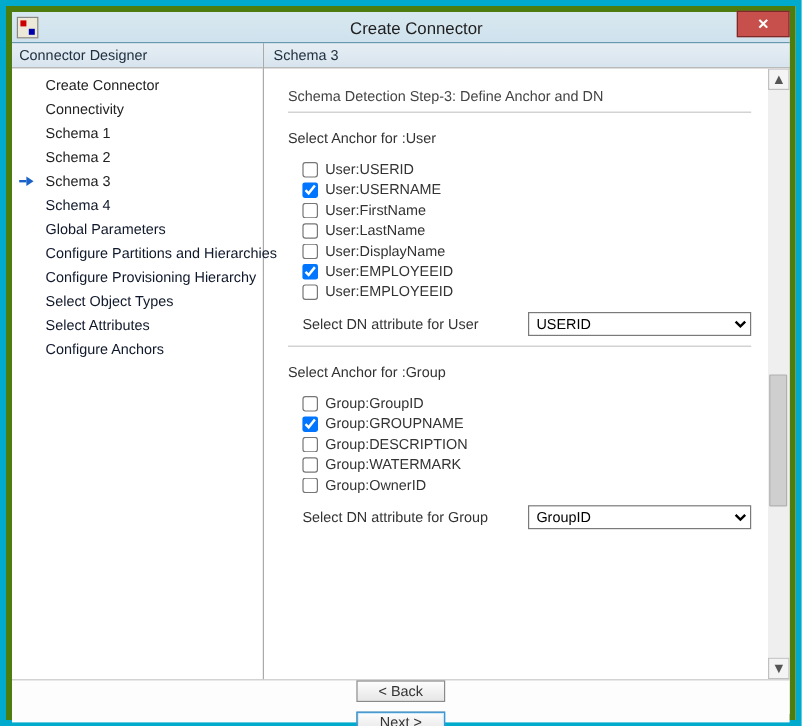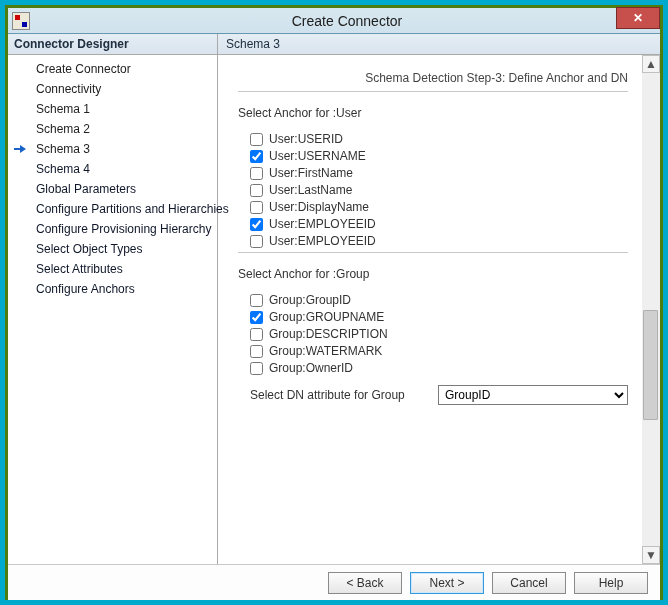--- a/index.html
+++ b/index.html
@@ -1,50 +1,50 @@
 <!DOCTYPE html>
 <html><head>
 <meta charset="utf-8">
 <style>
   * { box-sizing: border-box; font-family: "Segoe UI", Tahoma, sans-serif; font-size: 12px; }
   body { margin: 0; background: #00aacc; padding: 5px; }
-  .window { width: 658px; height: 595px; background: #fff; border: 3px solid #4d7c0f; position: relative; }
+  .window { width: 658px; height: 595px; background: #fff; border: 5px solid #4d7c0f; position: relative; }
   .titlebar { height: 26px; background: linear-gradient(#d8e8f0,#cfe2ed); border-bottom: 1px solid #6699b0; display: flex; align-items: center; position: relative; }
   .titlebar .icon { width: 18px; height: 18px; margin: 0 4px; background: #ece9d8; border: 1px solid #888; position: relative; }
   .titlebar .icon::before, .titlebar .icon::after { content:""; position:absolute; }
   .titlebar .icon::before { top:2px; left:2px; width:5px; height:5px; background:#c00; }
   .titlebar .icon::after { bottom:2px; right:2px; width:5px; height:5px; background:#00a; }
   .titlebar .title { flex:1; text-align:center; color:#202020; font-size:14px; }
   .titlebar .closebtn { position:absolute; right:0; top:-1px; width:44px; height:22px; background:#c8504c; border:1px solid #7a2a28; color:#fff; display:flex; align-items:center; justify-content:center; font-weight:bold; font-size:12px; }
   .content { display:flex; height: 530px; }
   .sidebar { width: 210px; border-right:1px solid #aaa; }
-  .sidebar .sbheader { background: linear-gradient(#e6eef4,#d8e4ee); border-bottom:1px solid #aaa; padding:3px 6px; color:#203040;font-weight:bold; }
+  .sidebar .sbheader { background: linear-gradient(#e6eef4,#d8e4ee); border-bottom:1px solid #aaa; padding:3px 6px; color:#203040; }
   .sidebar ul { list-style:none; margin:0; padding:4px 0; }
   .sidebar li { padding:3px 6px 3px 28px; white-space:nowrap; color:#0f172a; position:relative; cursor:default; }
   .sidebar li.done { color:#222; }
   .sidebar li.current { color:#222; font-weight:normal; }
   .sidebar li.current::before { content:""; position:absolute; left:12px; top:50%; transform:translateY(-50%); width:0; height:0; border-top:4px solid transparent; border-bottom:4px solid transparent; border-left:6px solid #1a62c8; }
   .sidebar li.current::after { content:""; position:absolute; left:6px; top:50%; transform:translateY(-50%); width:6px; height:2px; background:#1a62c8; }
   .main { flex:1; display:flex; flex-direction:column; }
   .mainheader { background: linear-gradient(#e6eef4,#d8e4ee); border-bottom:1px solid #aaa; padding:3px 8px; color:#203040; }
   .scrollwrap { flex:1; position:relative; overflow:hidden; }
   .scrollinner { position:absolute; top:0; left:0; right:18px; bottom:0; padding:16px 14px 8px 20px; overflow:hidden; }
-  .step-title { color:#444; margin-bottom:6px;text-align:right; }
+  .step-title { color:#444; margin-bottom:6px; }
   hr.sep { border:none; border-top:1px solid #c8c8c8; margin:4px 0 14px 0; }
   .section-label { color:#333; margin:6px 0 12px 0; }
   .chk { display:flex; align-items:center; margin:3px 0; padding-left:12px; color:#333; }
   .chk input { margin:0 6px 0 0; width:13px; height:13px; }
   .dnrow { display:flex; align-items:center; margin:10px 0 8px 0; }
   .dnrow .dnlabel { padding-left:12px; width:200px; color:#333; }
   .dnrow select { flex:1; height:20px; border:1px solid #7a7a7a; background:#fff; padding:0 2px; font-size:12px; }
   .vscroll { position:absolute; top:0; right:0; bottom:0; width:18px; background:#e8e8e8; display:flex; flex-direction:column; }
   .vscroll .vbtn { width:100%; height:18px; background:#f4f4f4; border:1px solid #c0c0c0; display:flex; align-items:center; justify-content:center; color:#555; font-size:9px; }
   .vscroll .track { flex:1; background:#efefef; position:relative; }
   .vscroll .thumb { position:absolute; left:1px; top:50%; width:15px; height:110px; background:#cfcfcf; border:1px solid #b0b0b0; border-radius:1px; }
-  .buttonbar { height:36px; border-top:1px solid #c8c8c8; display:flex; align-items:center; justify-content:flex-end; gap:8px; padding:0 12px; background:#fdfdfd; }
+  .buttonbar { height:36px; border-top:1px solid #c8c8c8; display:flex; align-items:center; justify-content:space-between; gap:8px; padding:0 12px; background:#fdfdfd;flex-direction:column; }
   .buttonbar button { min-width:74px; height:22px; border:1px solid #8a8a8a; background:linear-gradient(#fdfdfd,#e6e6e6); color:#333; cursor:pointer; }
   .buttonbar button.default { outline:1px solid #3399dd; outline-offset:-1px; box-shadow: 0 0 0 1px #cde8f8 inset; }
 </style>
 </head>
 <body>
 
 <div class="window">
   <div class="titlebar">
     <div class="icon"></div>
     <div class="title">Create Connector</div>
@@ -104,20 +104,26 @@
               </label>
               <label class="chk">
                 <input type="checkbox" checked="" style="">
                 <span>User:EMPLOYEEID</span>
               </label>
               <label class="chk">
                 <input type="checkbox" style="">
                 <span>User:EMPLOYEEID</span>
               </label>
             </div>
+          <div class="dnrow">
+            <div class="dnlabel">Select DN attribute for User</div>
+            <select>
+              <option>USERID</option>
+            </select>
+          </div>
           <hr class="sep">
 
           <div class="section-label">Select Anchor for :Group</div>
           <div id="group-checks">
               <label class="chk">
                 <input type="checkbox" style="">
                 <span>Group:GroupID</span>
               </label>
               <label class="chk">
                 <input type="checkbox" checked="" style="">

